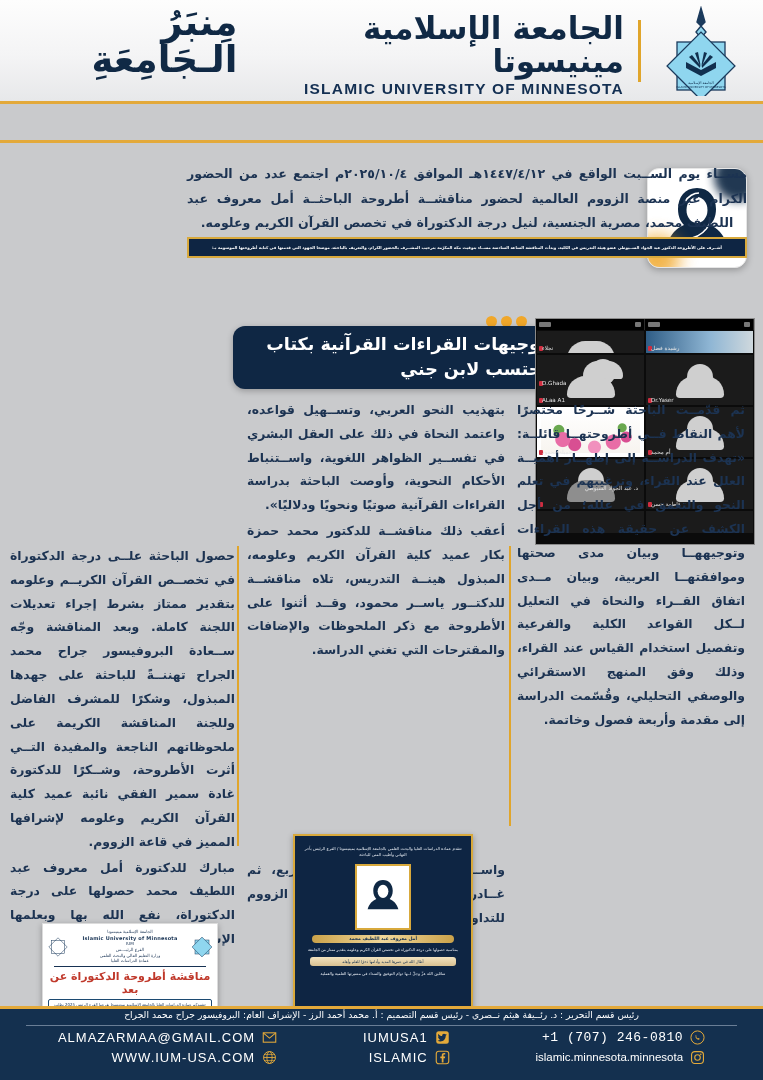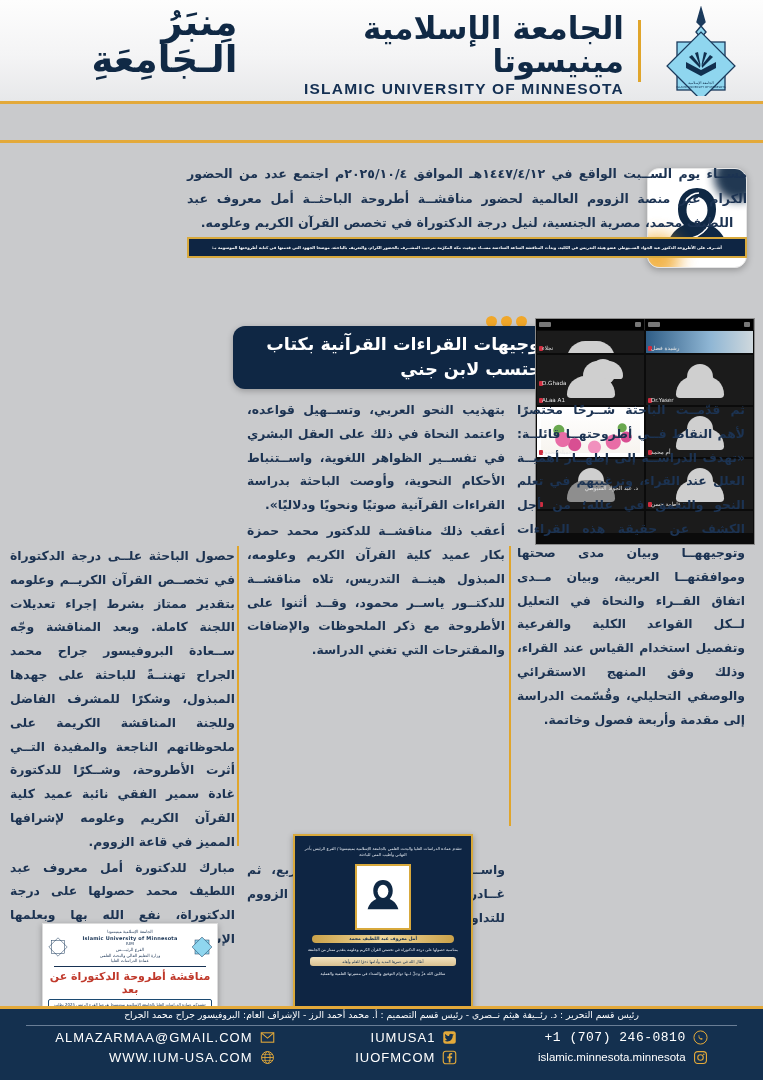--- a/index.html
+++ b/index.html
@@ -502,21 +502,21 @@
             <rect x="2" y="2" width="20" height="20" rx="4" fill="#e3a93a"></rect>
             <path d="M19 7.2c-.5.3-1.1.5-1.7.6.6-.4 1-.9 1.2-1.6-.6.3-1.2.6-1.9.7-.5-.6-1.3-1-2.2-1-1.7 0-3 1.4-3 3.1 0 .2 0 .5.1.7-2.5-.1-4.8-1.4-6.3-3.3-.3.5-.4 1-.4 1.6 0 1.1.5 2 1.3 2.6-.5 0-1-.2-1.4-.4 0 1.5 1.1 2.8 2.4 3.1-.3.1-.6.1-.9.1-.2 0-.4 0-.6-.1.4 1.2 1.5 2.1 2.8 2.2-1 .8-2.3 1.3-3.7 1.3h-.7c1.3.9 2.9 1.4 4.6 1.4 5.5 0 8.5-4.7 8.5-8.7v-.4c.6-.4 1.1-1 1.5-1.6z" fill="#14304f"></path>
           </svg>
           <span class="ctext">IUMUSA1</span>
         </div>
         <div class="citem">
           <svg class="cicon" viewBox="0 0 24 24">
             <rect x="2" y="2" width="20" height="20" rx="4" fill="none" stroke="#e3a93a" stroke-width="1.8"></rect>
             <path d="M13.6 20v-7h2.3l.35-2.7H13.6V8.6c0-.78.22-1.31 1.34-1.31h1.43V4.9c-.25-.03-1.1-.11-2.09-.11-2.07 0-3.48 1.26-3.48 3.58v2H8.5v2.7h2.3V20z" fill="#e3a93a"></path>
           </svg>
-          <span class="ctext">IUOFMCOM</span>
+          <span class="ctext">ISLAMIC</span>
         </div>
       </div>
 
       <div class="ccol">
         <div class="citem">
           <svg class="cicon" viewBox="0 0 24 24">
             <rect x="2" y="4.5" width="20" height="15" fill="none" stroke="#e3a93a" stroke-width="1.7"></rect>
             <path d="M2 4.5 12 13 22 4.5" fill="none" stroke="#e3a93a" stroke-width="1.7"></path>
           </svg>
           <span class="ctext">ALMAZARMAA@GMAIL.COM</span>

